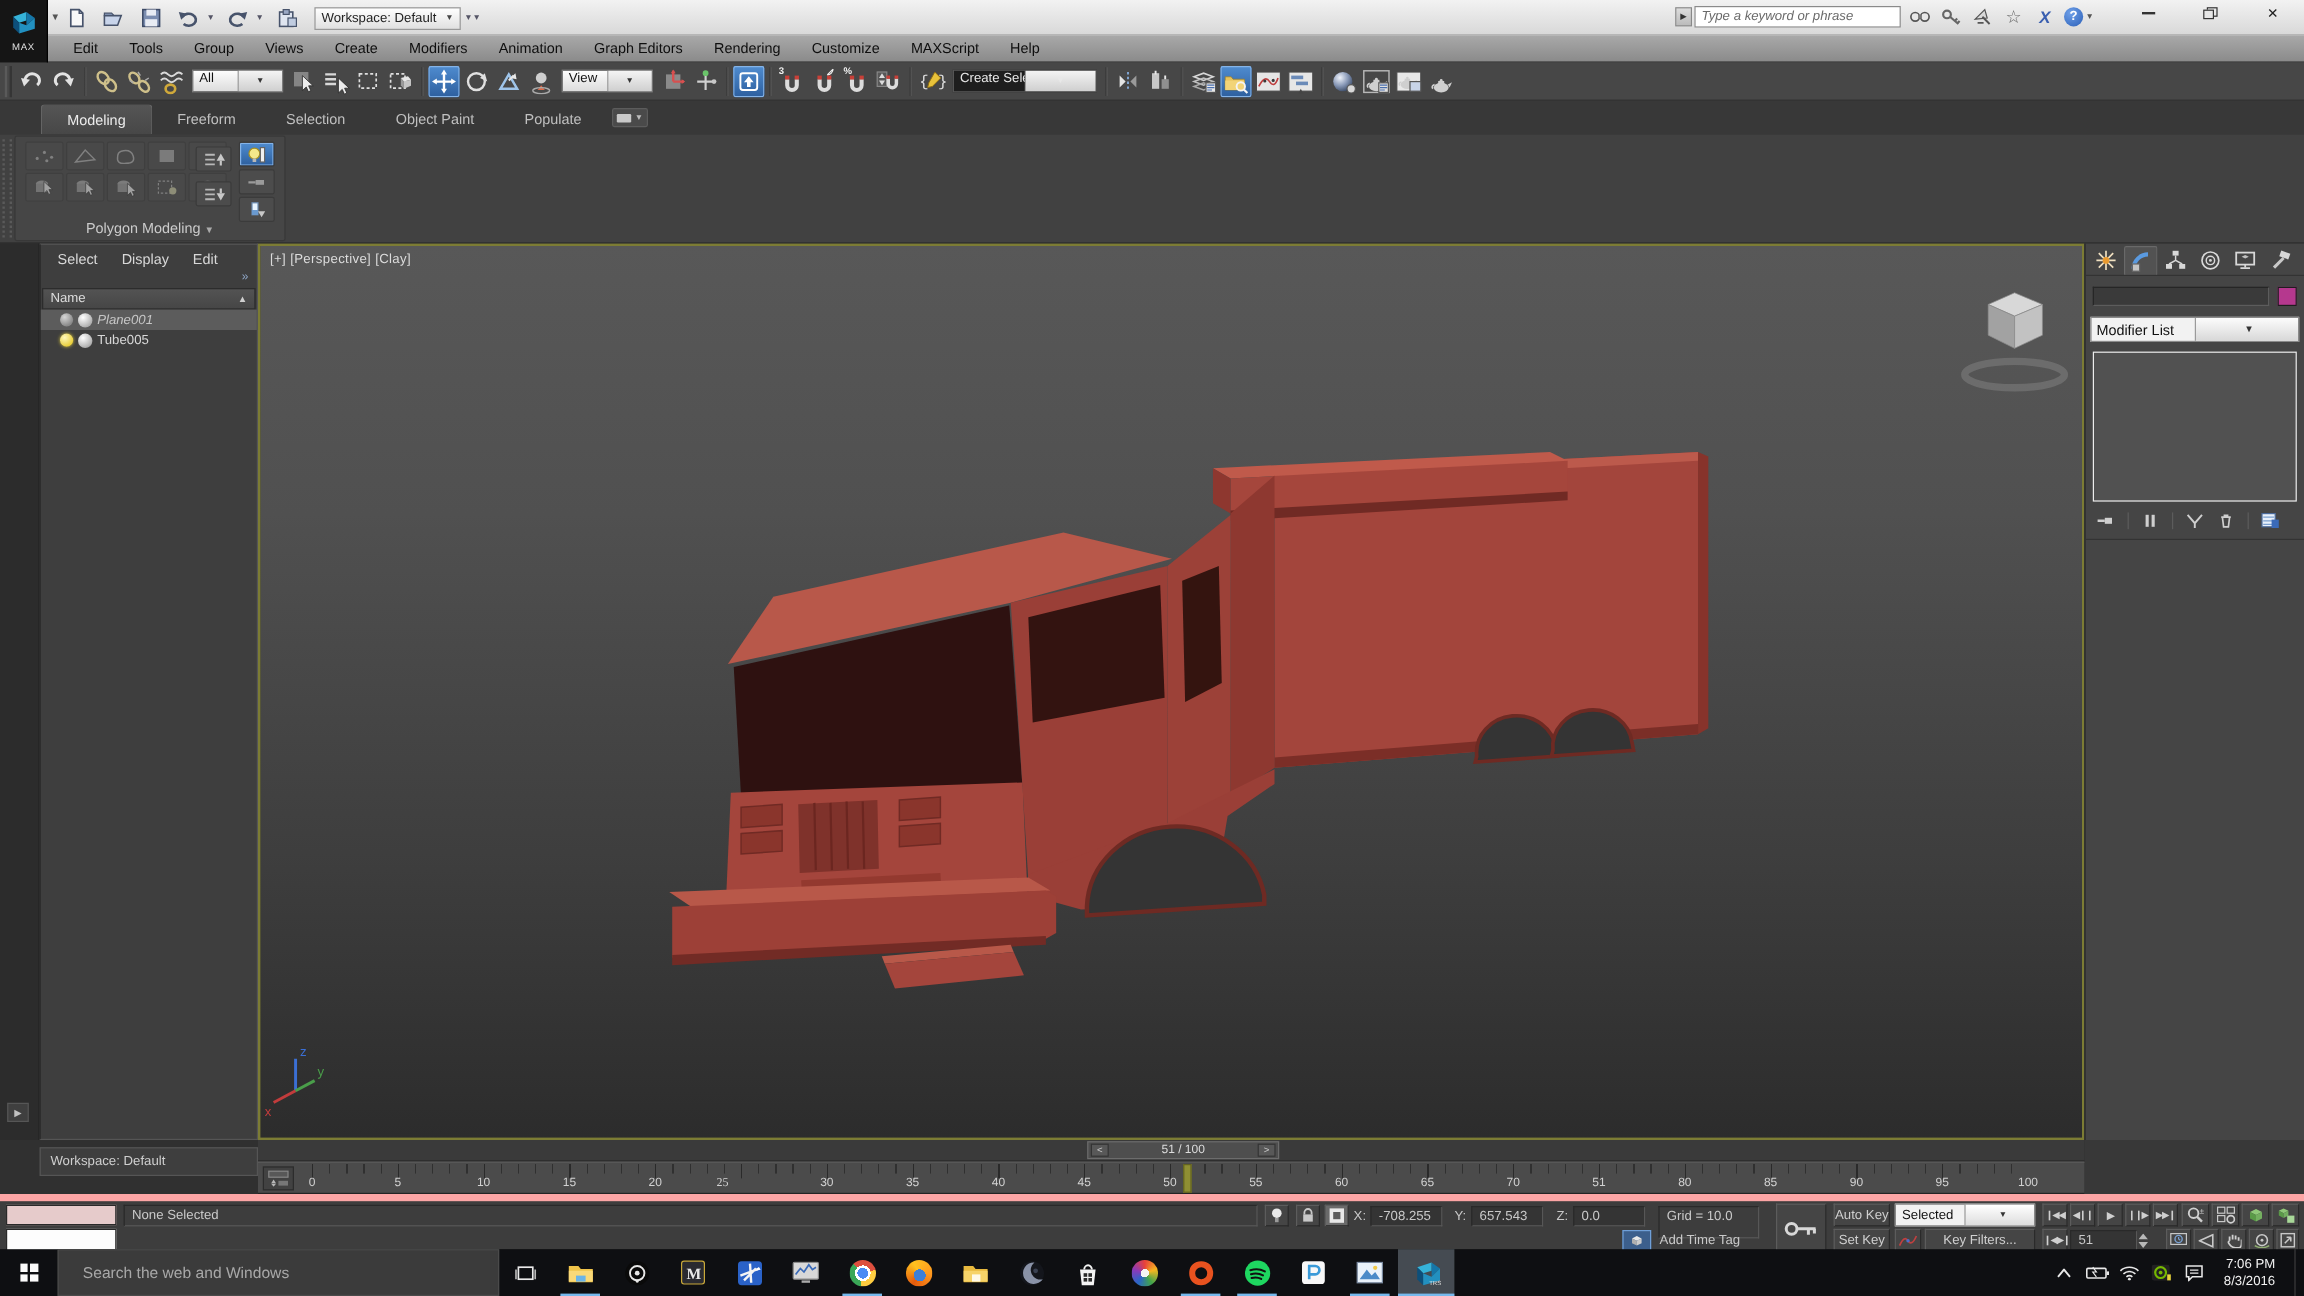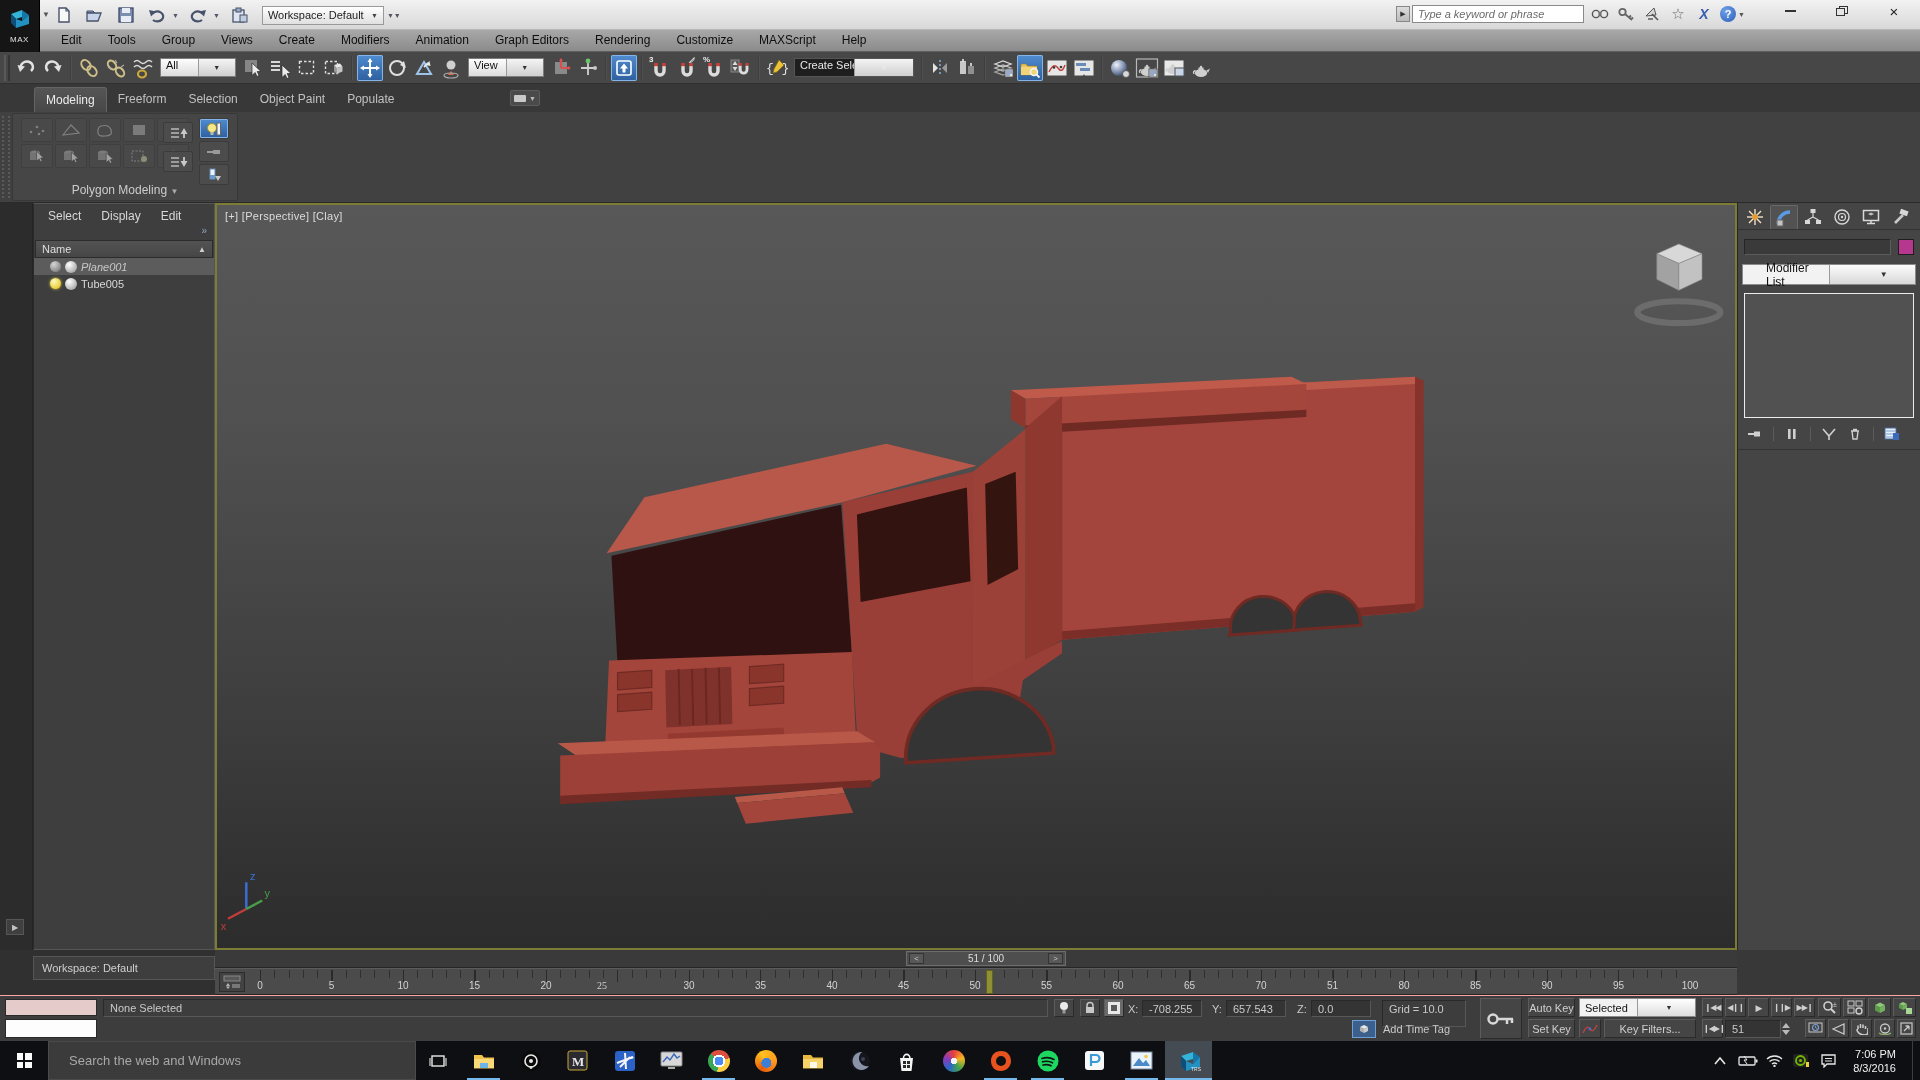--- a/index.html
+++ b/index.html
@@ -47,21 +47,21 @@
   .tbtn.active{background:linear-gradient(#4f8cd0,#2d5f9e);box-shadow:inset 0 0 0 1px #85b4e8}
   .tb-dd{height:19px;background:linear-gradient(#fdfdfd,#dcdcdc);border:1px solid #7d7d7d;color:#111;display:flex;align-items:flex-start;font-size:11px;margin:0 3px}
   .tb-dd span{padding:0 5px;flex:1;white-space:nowrap;overflow:hidden}
   .tb-dd .dd-btn{width:16px;height:100%;border-left:1px solid #9a9a9a;background:linear-gradient(#f4f4f4,#cfcfcf);display:grid;place-items:center;font-size:7px;color:#333}
   .tb-dd.dark{background:#1e1e1e;color:#e8e8e8;border-color:#555}
   .tb-dd.dark span{color:#e8e8e8}
   .snap-tag{position:absolute;left:2px;top:0;font-size:8px;color:#f0f0f0;font-weight:bold}
 
   
   #ribbon-tabs{position:absolute;left:0;top:84px;width:1920px;height:28px;background:#383838;display:flex;align-items:flex-end;padding-left:34px}
-  .rtab{height:25px;line-height:25px;padding:0 11px;color:#c0c0c0;font-size:12px}
+  .rtab{height:25px;line-height:25px;padding:0 21px;color:#c0c0c0;font-size:12px}
   .rtab.active{background:linear-gradient(#555,#474747);color:#ececec;border:1px solid #646464;border-bottom:none;border-radius:3px 3px 0 0}
   .ribbon-collapse{width:30px;height:16px;margin:0 0 5px 10px;background:#4a4a4a;border:1px solid #5c5c5c;border-radius:2px;display:flex;align-items:center;justify-content:center;gap:3px;color:#bbb;font-size:7px}
   .ribbon-collapse b{width:12px;height:7px;background:#c9c9c9;border-radius:1px}
   #ribbon-panel{position:absolute;left:0;top:112px;width:1920px;height:91px;background:#414141;border-bottom:1px solid #2a2a2a}
   .rib-grip{position:absolute;left:2px;top:4px;bottom:4px;width:8px;border-left:2px dotted #5a5a5a;border-right:2px dotted #5a5a5a}
   .poly-panel{position:absolute;left:12px;top:1px;width:226px;height:88px;background:#464646;border:1px solid #383838;border-radius:2px}
   .pp-grid{position:absolute;left:8px;top:4px;display:grid;grid-template-columns:repeat(5,32px);grid-auto-rows:24px;gap:2px 2px}
   .ric{background:#4c4c4c;border:1px solid #3b3b3b;border-radius:2px;display:grid;place-items:center;opacity:.55}
   .pp-side{position:absolute;left:186px;top:4px;display:flex;flex-direction:column;gap:2px}
   .pp-sbtn{width:30px;height:21px;background:#4c4c4c;border:1px solid #3b3b3b;border-radius:2px;display:grid;place-items:center}
@@ -94,40 +94,40 @@
 
   
   #command-panel{position:absolute;left:1737px;top:203px;width:183px;height:747px;background:#454545;border-left:1px solid #262626}
   .cp-tabs{display:flex;height:27px;align-items:flex-end;padding:0 3px;gap:1px;border-bottom:1px solid #333}
   .cp-tab{width:28px;height:24px;display:grid;place-items:center;border-radius:2px 2px 0 0}
   .cp-tab.active{background:#525252;border:1px solid #696969;border-bottom:none}
   .cp-name-row{margin:9px 6px 0;display:flex;gap:7px;align-items:center}
   .cp-name-field{flex:1;height:16px;background:#3a3a3a;border:1px solid;border-color:#262626 #5c5c5c #5c5c5c #262626}
   .cp-swatch{width:16px;height:16px;background:#b5388e;border:1px solid #1e1e1e}
   .cp-dd{margin:9px 4px 0;height:21px;background:#f2f2f2;border:1px solid #8a8a8a;display:flex;align-items:center;color:#111;font-size:12px}
-  .cp-dd span{flex:1;padding-left:23px}
+  .cp-dd span{flex:1;padding-left:4px}
   .cp-dd .dd-btn{width:19px;height:100%;border-left:1px solid #9a9a9a;background:linear-gradient(#fcfcfc,#d8d8d8);display:grid;place-items:center;font-size:8px;color:#333}
   .cp-stack{margin:8px 6px 0;height:125px;background:#515151;border:1px solid #ececec}
   .cp-btns{display:flex;align-items:center;padding:7px 6px;gap:4px;border-bottom:1px solid #333}
   .cp-mbtn{width:22px;height:17px;display:grid;place-items:center;color:#cfcfcf;font-size:10px}
   .cp-bsep{width:1px;height:14px;background:#5c5c5c;margin:0 3px}
 
   
   #ts-row{position:absolute;left:215px;top:950px;width:1522px;height:18px;background:#3a3a3a;border-bottom:1px solid #262626}
   .ts-btn{position:absolute;left:691px;top:1px;width:160px;height:15px;background:#4e4e4e;border:1px solid #6c6c6c;display:flex;align-items:center;justify-content:space-between;padding:0 2px;color:#ddd;font-size:10px}
   .ts-arrow{width:15px;height:11px;background:#585858;border:1px solid #333;font-size:8px;display:grid;place-items:center;color:#ccc}
   #ruler{position:absolute;left:215px;top:968px;width:1522px;height:27px;background:#4b4b4b;border-top:1px solid #5b5b5b;border-bottom:1px solid #242424}
   .minitrack{position:absolute;left:4px;top:3px;width:26px;height:20px;background:#424242;border:1px solid #2c2c2c;display:grid;place-items:center}
   .ruler-ticks{position:absolute;left:45px;top:1px;width:1430px;height:8px;background:repeating-linear-gradient(90deg,#303030 0 1px,transparent 1px 14.3px)}
   .ruler-ticks2{position:absolute;left:45px;top:1px;width:1430px;height:12px;background:repeating-linear-gradient(90deg,#2a2a2a 0 1px,transparent 1px 71.5px)}
   .tick-label{position:absolute;top:11px;transform:translateX(-50%);color:#d2d2d2;font-size:10px}
   .marker{position:absolute;top:1px;width:7px;height:24px;background:#8f8f33;border:1px solid #62621f}
 
   
-  #statusbar{position:absolute;left:0;top:995px;width:1920px;height:46px;background:#3d3d3d;border-top:1px solid #fca5a5}
+  #statusbar{position:absolute;left:0;top:995px;width:1920px;height:46px;background:#3d3d3d;border-top:6px solid #fca5a5}
   .sfield{position:absolute;background:#3d3d3d;border:1px solid;border-color:#292929 #575757 #575757 #292929;color:#c9c9c9;font-size:11px;line-height:16px;padding:0 6px;white-space:nowrap;overflow:hidden}
   .sbtn{position:absolute;background:#454545;border:1px solid;border-color:#5c5c5c #2a2a2a #2a2a2a #5c5c5c;color:#cfcfcf;font-size:10px;display:grid;place-items:center}
   .slabel{position:absolute;color:#c9c9c9;font-size:11px}
   .listener-pink{position:absolute;left:5px;top:3px;width:92px;height:17px;background:#e6cbcb;border:1px solid #292929}
   .listener-white{position:absolute;left:5px;top:23px;width:92px;height:19px;background:#fdfdfd;border:1px solid #292929}
   .white-dd{position:absolute;background:#f2f2f2;border:1px solid #8a8a8a;color:#111;font-size:11px;display:flex;align-items:center}
   .white-dd span{flex:1;padding-left:5px}
   .white-dd .dd-btn{width:16px;height:100%;border-left:1px solid #999;background:linear-gradient(#fff,#ddd);display:grid;place-items:center;font-size:7px;color:#333}
   .transport{font-size:8px;letter-spacing:-1px}
 

